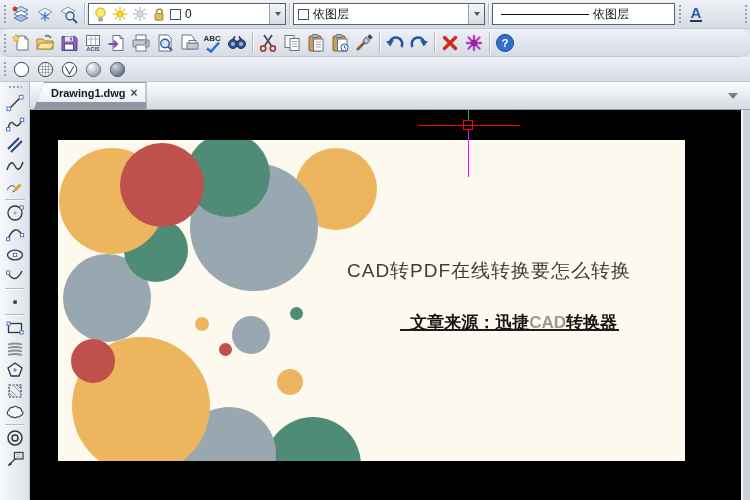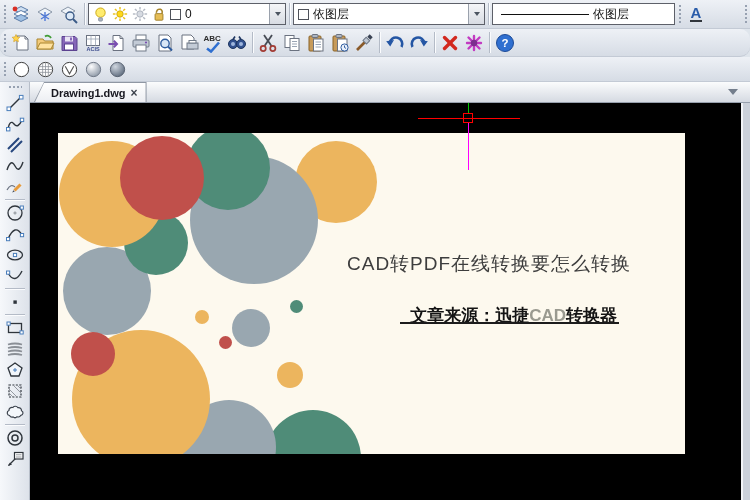--- a/index.html
+++ b/index.html
@@ -33,21 +33,21 @@
   .main { flex:1 1 auto; display:flex; min-height:0; }
   .left-toolbar { flex:0 0 30px; background:linear-gradient(to right,#f6f8fb,#dde2ea);
         border-right:1px solid #b7bec9; display:flex; flex-direction:column; align-items:center; padding-top:2px; }
   .left-toolbar .hgrip { width:14px; height:5px; margin:1px 0 2px 0;
         background-image:radial-gradient(circle,#97a1b1 1.1px,transparent 1.2px); background-size:4px 4px; }
   .ltbtn { width:26px; height:21px; display:flex; align-items:center; justify-content:center; flex:0 0 auto; }
   .lsep { width:20px; height:1px; background:#b4bbc7; box-shadow:0 1px 0 #fbfcfe; margin:2px 0; flex:0 0 auto; }
   .right-col { flex:1 1 auto; display:flex; flex-direction:column; min-width:0; }
   .tab-bar { flex:0 0 21px; background:linear-gradient(#fbfcfd,#d5dae2); border-bottom:1px solid #97a0ad;
         display:flex; align-items:flex-end; padding-left:4px; }
-  .tab-outer { clip-path:polygon(10px 0,100% 0,100% 100%,0 100%); background:#8f97a3; padding:1px 1px 0 1px; height:20px; }
+  .tab-outer { clip-path:polygon(10px 0,100% 0,100% 100%,0 100%); background:#8f97a3; padding:1px 1px 0 1px; height:27px; }
   .tab { clip-path:polygon(9px 0,100% 0,100% 100%,0 100%); height:19px; background:linear-gradient(#ffffff,#eceef2);
         display:flex; align-items:center; gap:5px; padding:0 8px 0 16px; }
   .tab-label { font-size:11px; font-weight:bold; color:#17171f; white-space:nowrap; }
   .tab-close { font-size:12px; line-height:10px; color:#3c424c; font-weight:bold; }
   .tab-overflow { margin-left:auto; margin-right:12px; align-self:center; width:0; height:0;
         border-left:5px solid transparent; border-right:5px solid transparent; border-top:6px solid #747e8c; }
 
   .canvas-wrap { flex:1 1 auto; display:flex; min-height:0; }
   .canvas { position:relative; flex:1 1 auto; overflow:hidden; border-right:2px solid #f2f4f7; }
   .right-strip { flex:0 0 7px; background:#cbd1da; }

